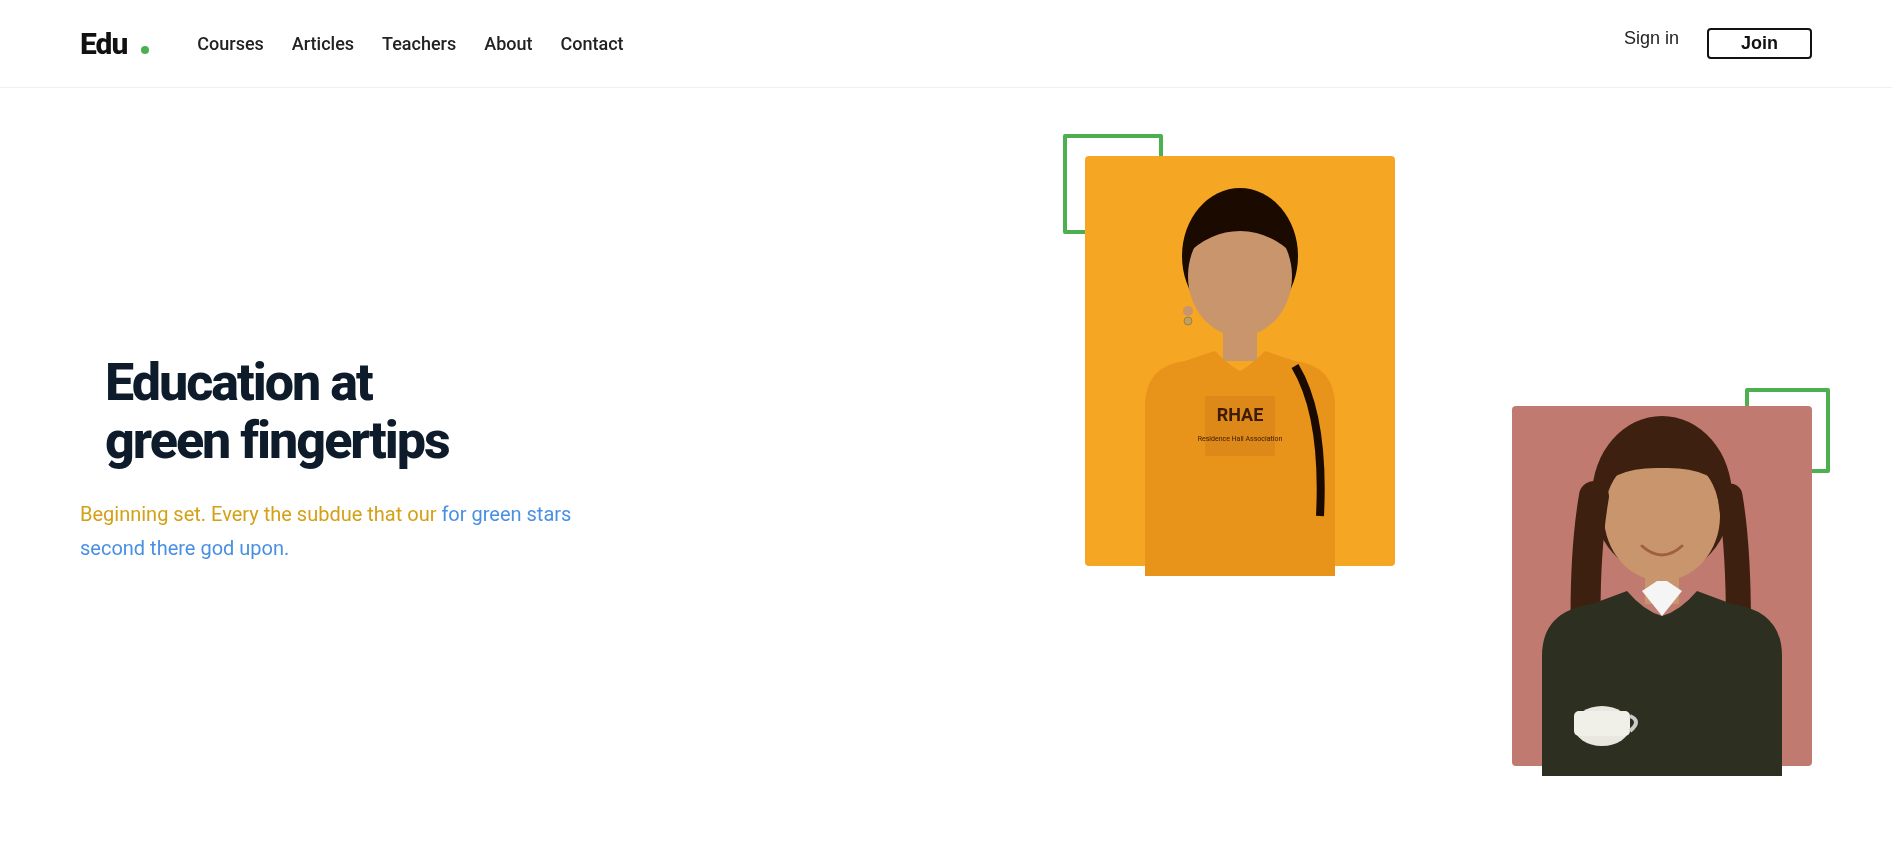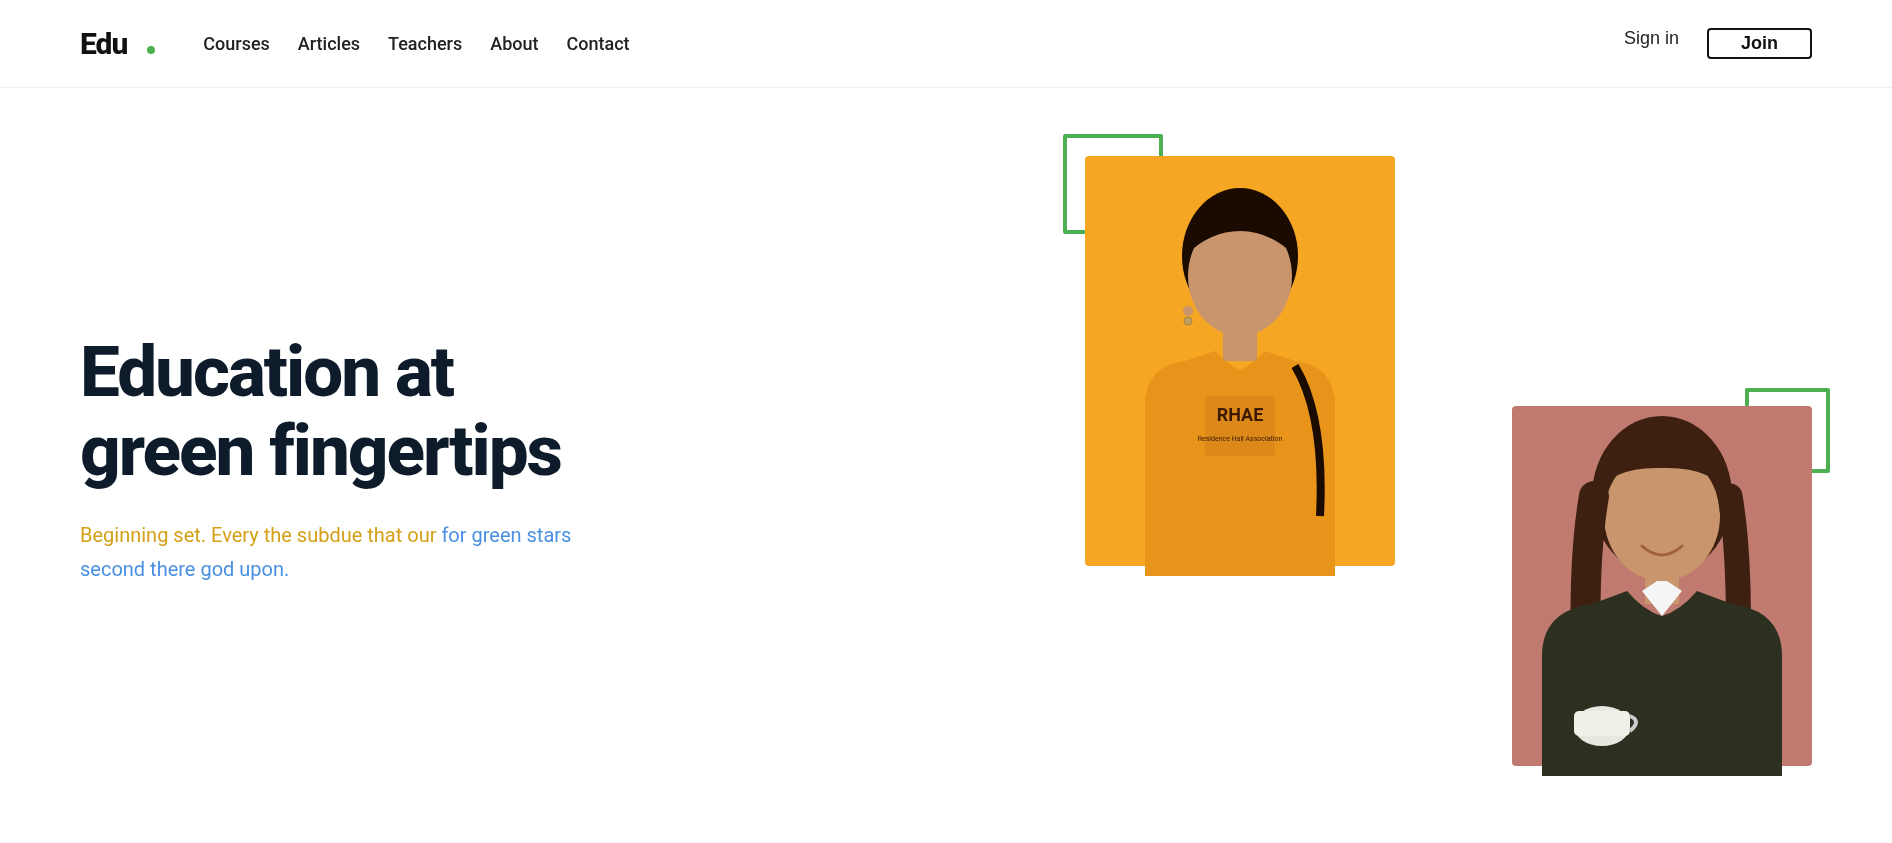--- a/index.html
+++ b/index.html
@@ -19,21 +19,21 @@
       align-items: center;
       padding: 0 80px;
       height: 88px;
       background: #fff;
       border-bottom: 1px solid #f0f0f0;
     }
 
     .logo {
       display: flex;
       align-items: baseline;
-      gap: 18px;
+      gap: 12px;
       margin-right: 48px;
     }
 
     .logo-text {
       font-size: 30px;
       font-weight: 800;
       color: #111;
       letter-spacing: -1px;
     }
 
@@ -96,26 +96,27 @@
       position: relative;
       overflow: hidden;
     }
 
     .hero-content {
       flex: 0 0 55%;
       padding-top: 40px;
     }
 
     .hero-title {
-      font-size: 71px;
+      font-size: 52px;
       font-weight: 800;
       color: #0d1b2a;
       line-height: 1.1;
       letter-spacing: -2px;
       margin-bottom: 28px;
+      margin-left: 25px;
     }
 
     .hero-subtitle {
       font-size: 20px;
       color: #888;
       line-height: 1.7;
       margin-bottom: 52px;
       max-width: 520px;
     }
 

